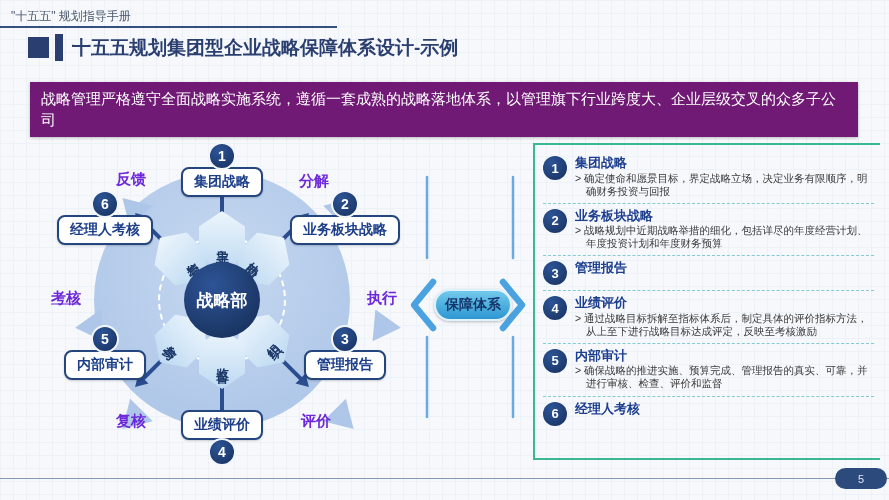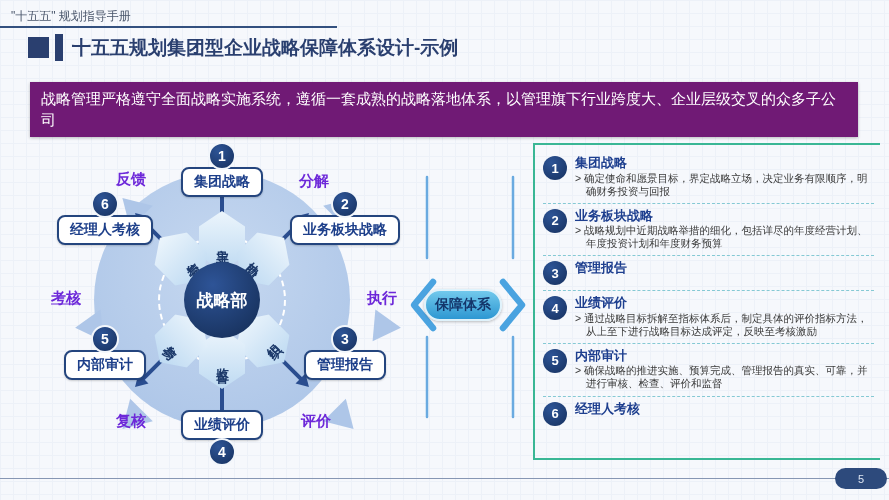--- a/index.html
+++ b/index.html
@@ -79,21 +79,21 @@
     display:flex; align-items:center; justify-content:center; }
   .b1{left:192px;top:16px;} .b2{left:315px;top:64px;} .b3{left:315px;top:199px;}
   .b4{left:192px;top:312px;} .b5{left:75px;top:199px;} .b6{left:75px;top:64px;}
   .clabel { position:absolute; transform:translate(-50%,-50%); z-index:6;
     font-weight:bold; font-size:15px; color:#6d28d9; }
   .c-fk{left:101px;top:39px;} .c-fj{left:284px;top:41px;} .c-kh{left:36px;top:158px;text-decoration:underline;}
   .c-zx{left:352px;top:158px;} .c-fh{left:101px;top:281px;} .c-pj{left:286px;top:281px;}
   
   .midcol { position:absolute; left:403px; top:143px; width:130px; height:320px; }
   .mid-svg { position:absolute; left:0; top:0; }
-  .pill { position:absolute; left:21px; top:146px; width:78px; height:32px;
+  .pill { position:absolute; left:31px; top:146px; width:78px; height:32px;
     border-radius:17px; background:linear-gradient(180deg,#72c9ec,#2d97d2);
     border:2px solid #dff2fb; color:#14366b; font-weight:bold; font-size:14px;
     display:flex; align-items:center; justify-content:center;
     box-shadow:0 1px 3px rgba(0,0,0,.25);text-align:center; }
   
   .panel { position:absolute; left:533px; top:143px; width:347px; height:317px;
     border:2px solid #3ab795; border-right:none; padding:6px 6px 4px 8px; overflow:hidden; }
   .item { display:flex; gap:8px; padding:4px 0 5px 0; }
   .item + .item { border-top:1px dashed #85c9d4; }
   .ibadge { flex:0 0 auto; width:24px; height:24px; border-radius:50%; margin-top:1px;

